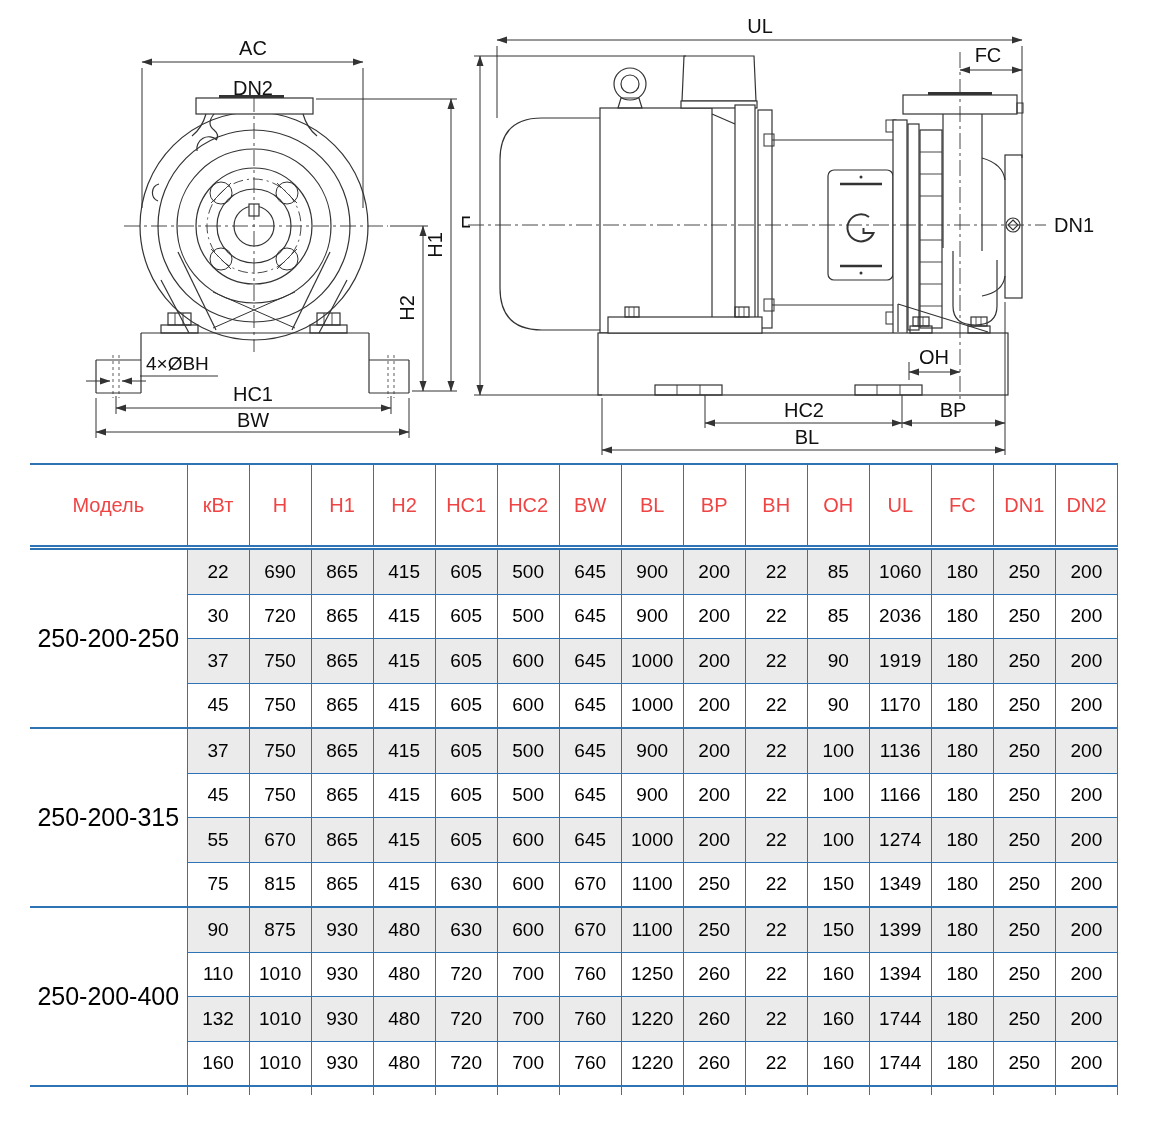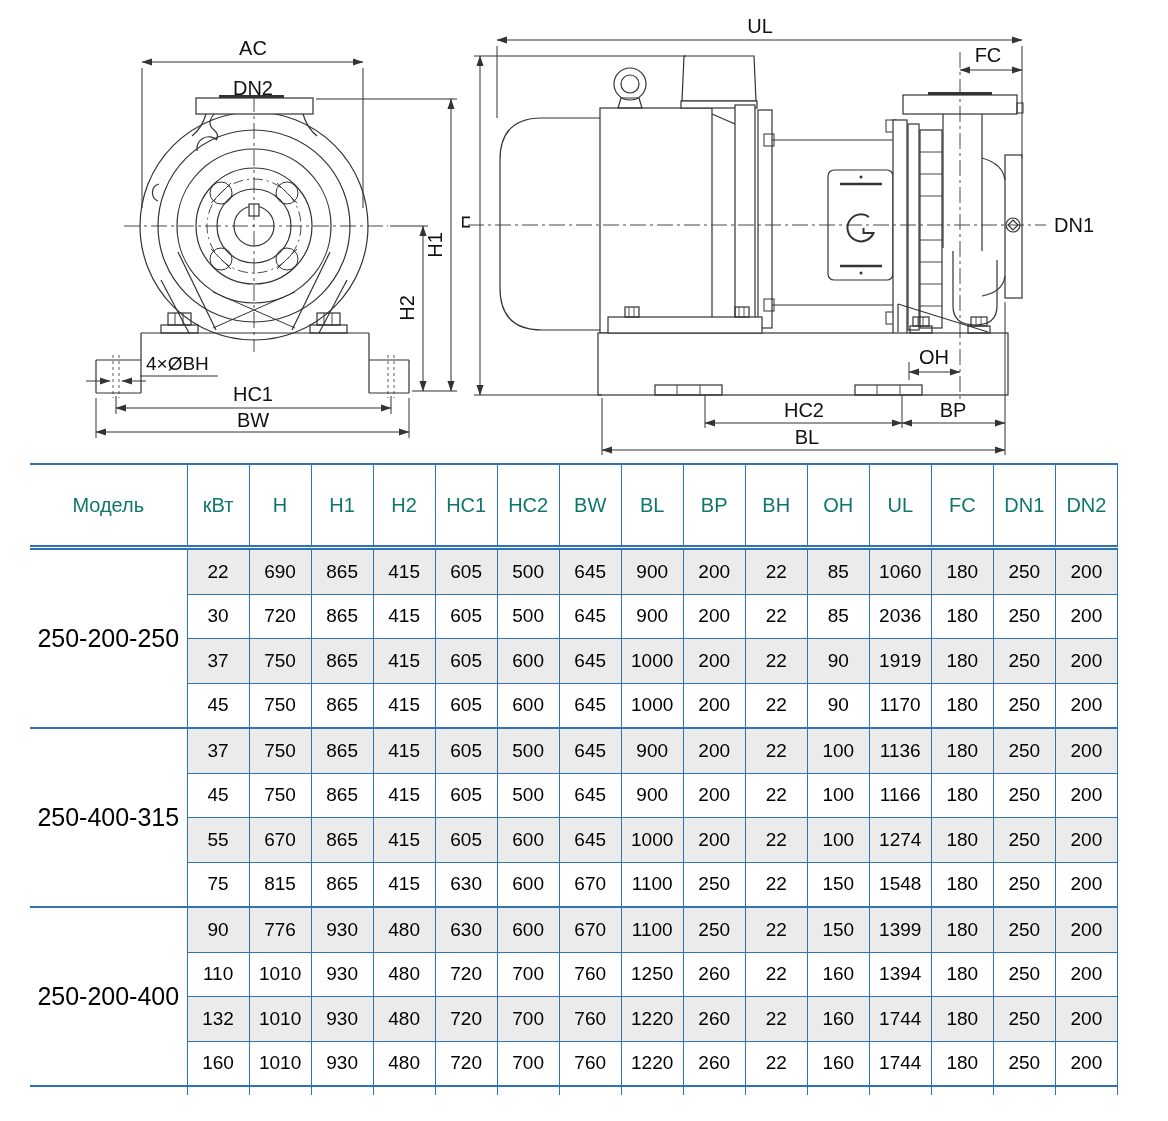--- a/index.html
+++ b/index.html
@@ -14,21 +14,21 @@
     font-family:"Liberation Sans", sans-serif;
     font-size:20px; fill:#111; stroke:none;
   }
   svg .sm{font-size:19px;}
   
   #dim-table{
     position:absolute; left:30px; top:463px; width:1088px;
     border-collapse:collapse; table-layout:fixed;
   }
   #dim-table th{
-    font-weight:normal; font-size:20px; color:#0f766e;
+    font-weight:normal; font-size:20px; color:#ef4444;
     text-align:center; vertical-align:middle; height:80px;
     border-top:2.5px solid #2e74b5;
     border-bottom:5px double #2e74b5;
     border-right:1px solid #2e74b5;
     background:#fff; padding:0;
   }
   #dim-table th:last-child{border-right:1.5px solid #2e74b5;}
   #dim-table td{
     font-size:19px; color:#000; text-align:center; vertical-align:middle;
     padding:0; height:43.5px;
@@ -394,21 +394,21 @@
         <td class="val">1000</td>
         <td class="val">200</td>
         <td class="val">22</td>
         <td class="val">90</td>
         <td class="val">1170</td>
         <td class="val">180</td>
         <td class="val">250</td>
         <td class="val">200</td>
       </tr>
       <tr class="shaded">
-        <td class="model" rowspan="4">250-400-315</td>
+        <td class="model" rowspan="4">250-200-315</td>
         <td class="val">37</td>
         <td class="val">750</td>
         <td class="val">865</td>
         <td class="val">415</td>
         <td class="val">605</td>
         <td class="val">500</td>
         <td class="val">645</td>
         <td class="val">900</td>
         <td class="val">200</td>
         <td class="val">22</td>
@@ -457,29 +457,29 @@
         <td class="val">815</td>
         <td class="val">865</td>
         <td class="val">415</td>
         <td class="val">630</td>
         <td class="val">600</td>
         <td class="val">670</td>
         <td class="val">1100</td>
         <td class="val">250</td>
         <td class="val">22</td>
         <td class="val">150</td>
-        <td class="val">1548</td>
+        <td class="val">1349</td>
         <td class="val">180</td>
         <td class="val">250</td>
         <td class="val">200</td>
       </tr>
       <tr class="shaded">
         <td class="model mlast" rowspan="4">250-200-400</td>
         <td class="val">90</td>
-        <td class="val">776</td>
+        <td class="val">875</td>
         <td class="val">930</td>
         <td class="val">480</td>
         <td class="val">630</td>
         <td class="val">600</td>
         <td class="val">670</td>
         <td class="val">1100</td>
         <td class="val">250</td>
         <td class="val">22</td>
         <td class="val">150</td>
         <td class="val">1399</td>

